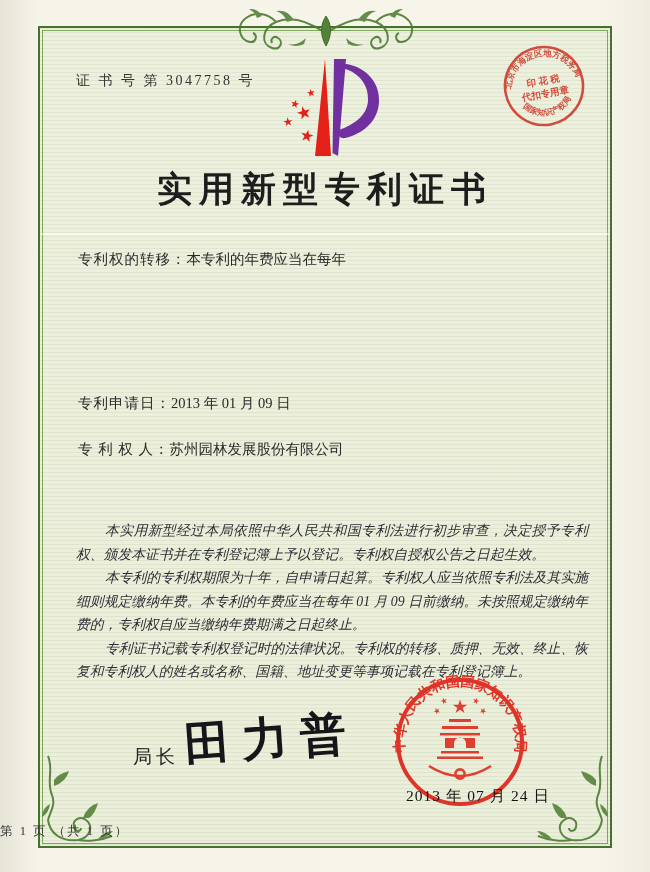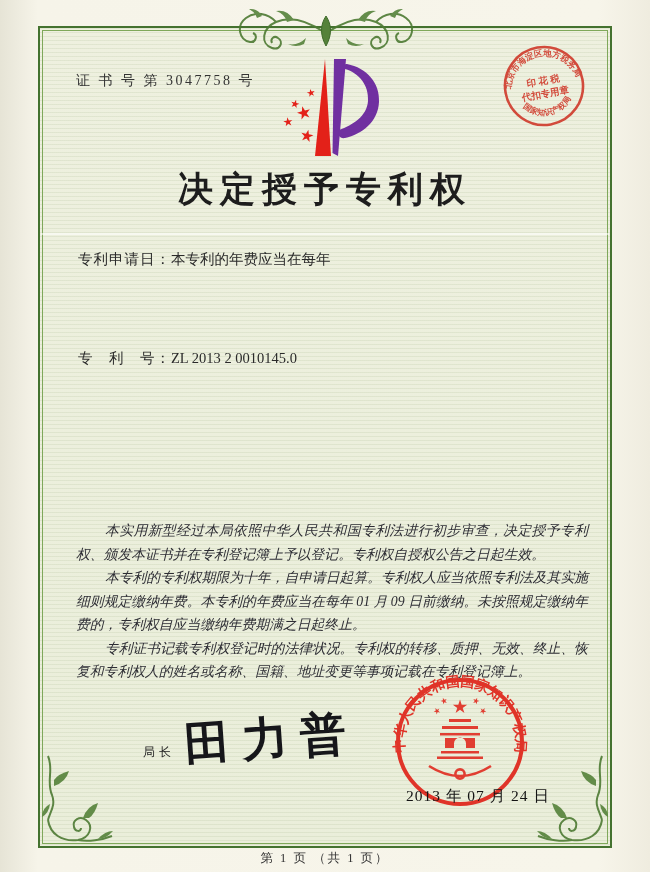--- a/index.html
+++ b/index.html
@@ -39,35 +39,35 @@
   }
   .field-row{position:absolute;left:78px;width:490px;font-size:14.5px;color:#2a2a2a;white-space:nowrap;}
   .field-label{letter-spacing:1px;}
   .row-0{top:250px}.row-1{top:303px}.row-2{top:349px}.row-3{top:394px}.row-4{top:440px}.row-5{top:489px}
   .paragraphs{
     position:absolute;left:76px;top:519px;width:512px;
     font-size:13.8px;line-height:23.5px;color:#2d2d34;
     text-align:justify;font-style:italic;font-family:Liberation Serif, serif;
   }
   .paragraphs p{margin:0;text-indent:2.1em;}
-  .signer{position:absolute;left:143px;top:744px;font-size:12px;letter-spacing:4px;color:#222;}
+  .signer{position:absolute;left:133px;top:744px;font-size:19px;letter-spacing:4px;color:#222;}
   .signature{
     position:absolute;left:184px;top:708px;
     font-family:"DejaVu Sans",sans-serif;font-weight:bold;
     font-size:46px;letter-spacing:12px;color:#16161a;
     transform:rotate(-4deg);
   }
   .office-seal{position:absolute;left:392px;top:674px;width:136px;height:136px;opacity:.92;}
   .seal-date{
     position:absolute;left:406px;top:786px;
     font-size:15.5px;letter-spacing:1px;color:#141414;font-weight:500;
   }
   .footer{
     position:absolute;left:0;right:0;top:823px;
-    text-align:center;font-size:12.5px;letter-spacing:2px;color:#333;margin-top:27px;
+    font-size:12.5px;letter-spacing:2px;color:#333;
   }
   .ornament-top{position:absolute;left:224px;top:4px;width:204px;height:56px;}
   .ornament-br{position:absolute;left:536px;top:754px;width:74px;height:90px;}
   .ornament-bl{position:absolute;left:40px;top:754px;width:74px;height:90px;transform:scaleX(-1);}
 </style>
 </head>
 <body>
 
 <div class="page">
 
@@ -114,27 +114,30 @@
     <text font-size="8.5" fill="#cf3526" font-weight="bold">
       <textPath href="#taxTop" startOffset="50%" text-anchor="middle">北京市海淀区地方税务局</textPath>
     </text>
     <text font-size="8" fill="#cf3526" font-weight="bold">
       <textPath href="#taxBottom" startOffset="50%" text-anchor="middle">国家知识产权局</textPath>
     </text>
     <text x="42" y="40" text-anchor="middle" font-size="9.5" fill="#cf3526" font-weight="bold">印 花 税</text>
     <text x="42" y="53" text-anchor="middle" font-size="9.5" fill="#cf3526" font-weight="bold">代扣专用章</text>
   </svg>
 
-  <div class="title">决定授予专利权</div>
+  <div class="title">实用新型专利证书</div>
 
   <div class="field-row row-0">
-    <span class="field-label">专利申请日：</span><span class="field-value">本专利的年费应当在每年</span>
+    <span class="field-label">专利权的转移：</span><span class="field-value">本专利的年费应当在每年</span>
   </div>
-  <div class="field-row row-2">
-    <span class="field-label">专　利　号：</span><span class="field-value">ZL 2013 2 0010145.0</span>
+  <div class="field-row row-3">
+    <span class="field-label">专利申请日：</span><span class="field-value">2013 年 01 月 09 日</span>
+  </div>
+  <div class="field-row row-4">
+    <span class="field-label">专 利 权 人：</span><span class="field-value">苏州园林发展股份有限公司</span>
   </div>
 
   <div class="paragraphs">
     <p>本实用新型经过本局依照中华人民共和国专利法进行初步审查，决定授予专利权、颁发本证书并在专利登记簿上予以登记。专利权自授权公告之日起生效。</p>
     <p>本专利的专利权期限为十年，自申请日起算。专利权人应当依照专利法及其实施细则规定缴纳年费。本专利的年费应当在每年 01 月 09 日前缴纳。未按照规定缴纳年费的，专利权自应当缴纳年费期满之日起终止。</p>
     <p>专利证书记载专利权登记时的法律状况。专利权的转移、质押、无效、终止、恢复和专利权人的姓名或名称、国籍、地址变更等事项记载在专利登记簿上。</p>
   </div>
 
   <div class="signer">局长</div>
   <div class="signature">田力普</div>

